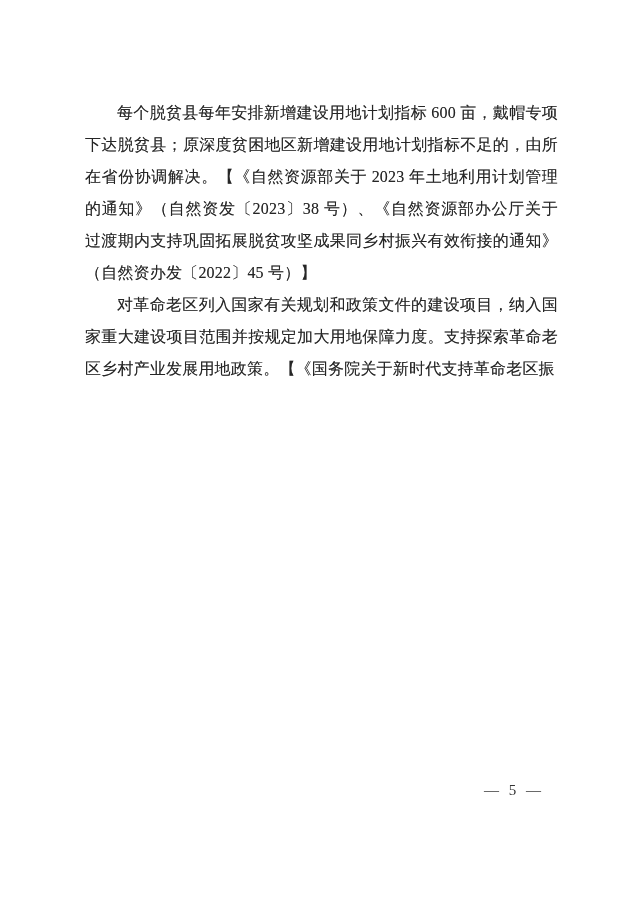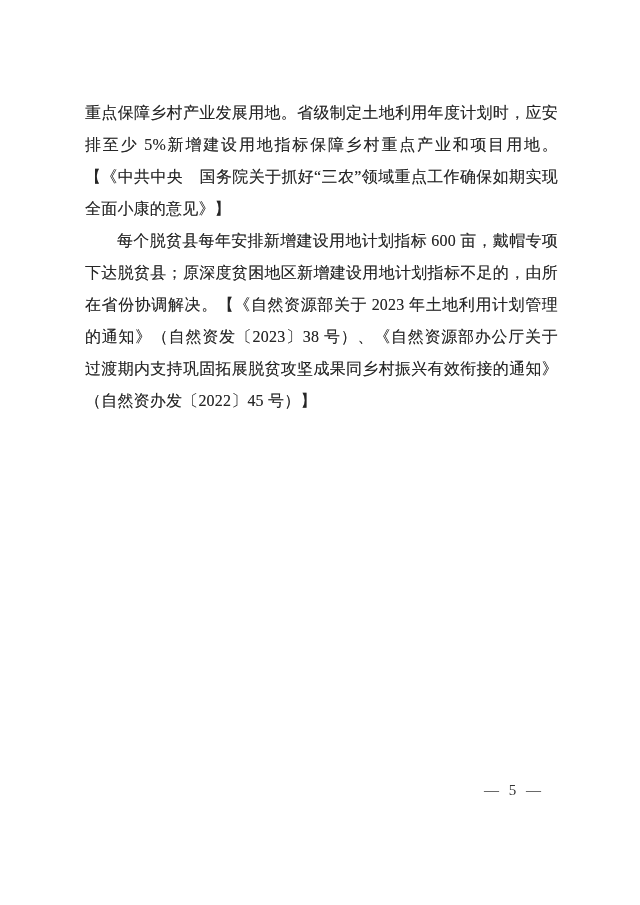--- a/index.html
+++ b/index.html
@@ -44,17 +44,17 @@
     font-size: 15px;
     letter-spacing: 3px;
     color: #333333;
   }
 </style>
 </head>
 <body>
 
 <div class="page">
   <div class="content">
-    <p class="para">重点保障乡村产业发展用地。省级制定土地利用年度计划时，应安排至少 5%新增建设用地指标保障乡村重点产业和项目用地。【《中共中央　国务院关于抓好“三农”领域重点工作确保如期实现全面小康的意见》】</p>
     <p class="para indent">每个脱贫县每年安排新增建设用地计划指标 600 亩，戴帽专项下达脱贫县；原深度贫困地区新增建设用地计划指标不足的，由所在省份协调解决。【《自然资源部关于 2023 年土地利用计划管理的通知》（自然资发〔2023〕38 号）、《自然资源部办公厅关于过渡期内支持巩固拓展脱贫攻坚成果同乡村振兴有效衔接的通知》（自然资办发〔2022〕45 号）】</p>
+    <p class="para indent">对革命老区列入国家有关规划和政策文件的建设项目，纳入国家重大建设项目范围并按规定加大用地保障力度。支持探索革命老区乡村产业发展用地政策。【《国务院关于新时代支持革命老区振</p>
   </div>
   <div class="page-number">— 5 —</div>
 </div>
 
 </body></html>

